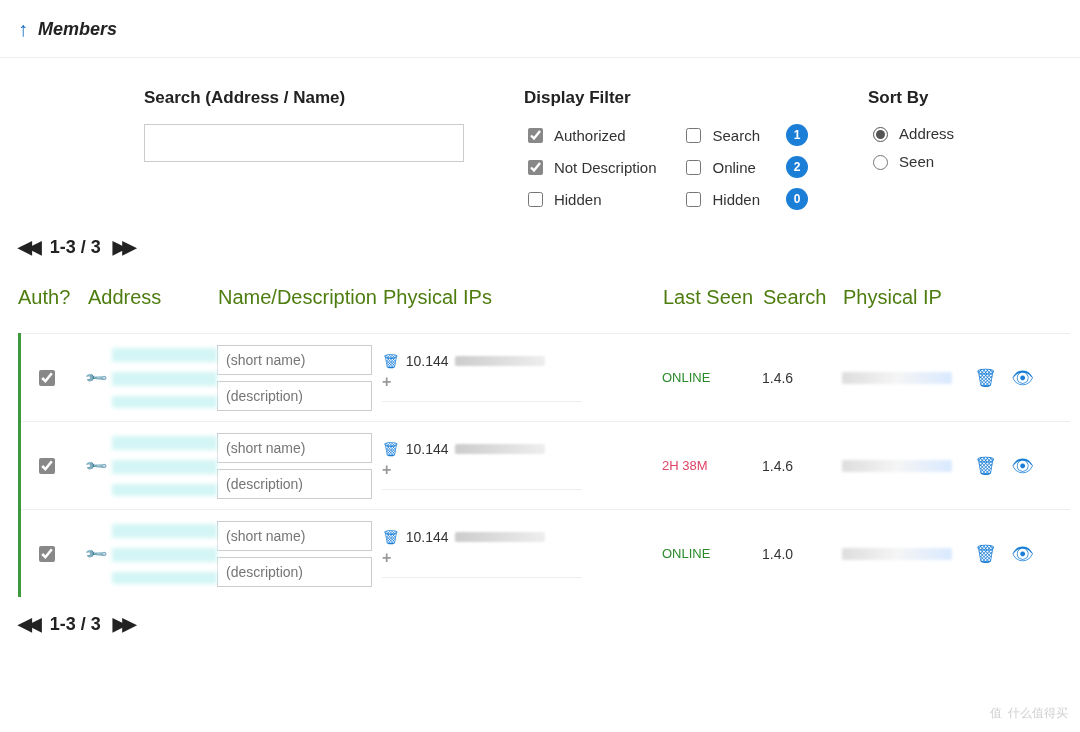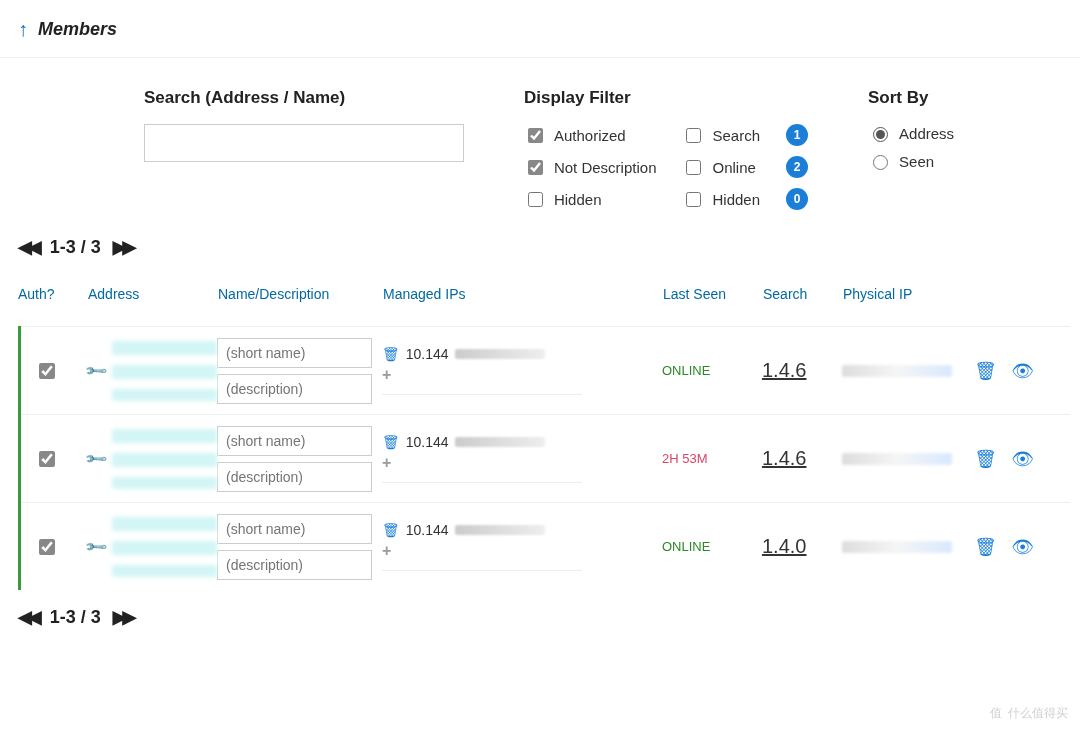--- a/index.html
+++ b/index.html
@@ -102,22 +102,22 @@
   .pager .nav-caret {
     font-size: 18px;
     cursor: pointer;
     letter-spacing: -4px;
   }
   
   .table-head {
     display: grid;
     grid-template-columns: 70px 130px 165px 280px 100px 80px 110px 90px;
     padding: 12px 18px 24px 18px;
-    font-size: 14px;
-    color: #0369a1;
+    font-size: 20px;
+    color: #4d7c0f;
   }
   
   .rows {
     border-left: 3px solid #3c9a3c;
     margin-left: 18px;
     margin-right: 10px;
   }
   .row {
     display: grid;
     grid-template-columns: 52px 130px 165px 280px 100px 80px 110px 90px;
@@ -152,21 +152,21 @@
   .ip-line .ip-blur {
     display:inline-block; width:90px; height:10px;
     background: linear-gradient(90deg,#ccc,#eee);
     filter: blur(1px);
     border-radius:2px;
   }
   .plus-btn { color:#999; font-size:16px; font-weight:bold; cursor:pointer;}
   .ip-hr { width: 200px; height:1px; background:#eee; margin-top:6px;}
   .seen-online { color:#2a8a2a; font-size:13px; font-weight:400;}
   .seen-ago { color:#d46; font-size:13px;}
-  .ver-cell { font-size:20px;text-decoration:underline;}
+  .ver-cell { font-size:14px;}
   .phys-cell { display:flex; align-items:center; gap:8px;}
   .phys-blur {
     flex:1; height:12px;
     background: linear-gradient(90deg,#ddd,#f5f5f5,#d9e9ff);
     filter: blur(1.5px);
     border-radius:2px;
   }
   .row-actions { display:flex; align-items:center; gap:14px; justify-content:flex-end; padding-right:8px;}
   .row-actions .ico { color:#1b7fd8; font-size:18px; cursor:pointer;}
   .watermark {
@@ -243,21 +243,21 @@
 <div class="pager">
   <span class="nav-caret">◀◀</span>
   <span>1-3 / 3</span>
   <span class="nav-caret">▶▶</span>
 </div>
 
 <div class="table-head">
   <div>Auth?</div>
   <div>Address</div>
   <div>Name/Description</div>
-  <div>Managed IPs</div>
+  <div>Physical IPs</div>
   <div>Last Seen</div>
   <div>Search</div>
   <div>Physical IP</div>
   <div></div>
 </div>
 
 <div class="rows">
 
   <div class="row">
     <div class="auth-cell"><input type="checkbox" checked="" style=""></div>
@@ -301,21 +301,21 @@
     </div>
     <div class="ip-cell">
       <div class="ip-line">
         <span class="trash">🗑</span>
         <span>10.144</span>
         <span class="ip-blur"></span>
       </div>
       <span class="plus-btn">+</span>
       <div class="ip-hr"></div>
     </div>
-    <div class="seen-ago">2H 53M</div>
+    <div class="seen-ago">2H 38M</div>
     <div class="ver-cell">1.4.6</div>
     <div class="phys-cell">
           <div class="phys-blur"></div>
         </div>
     <div class="row-actions">
       <span class="ico">🗑</span>
       <span class="ico">👁</span>
     </div>
   </div>
 

